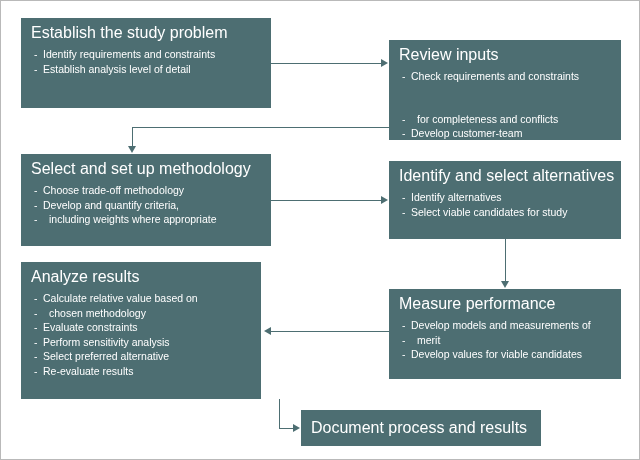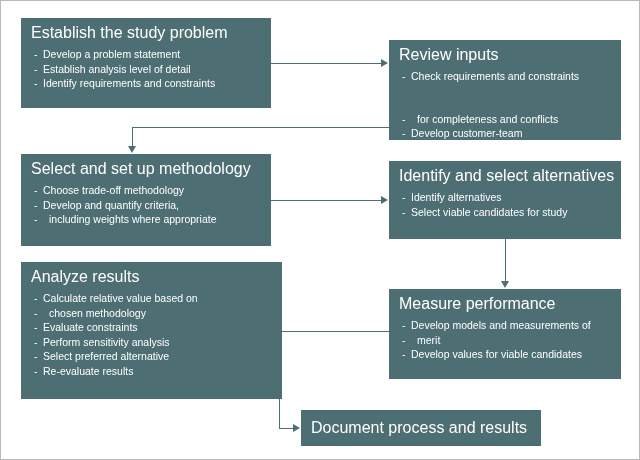--- a/index.html
+++ b/index.html
@@ -88,23 +88,22 @@
   }
 </style>
 </head>
 <body>
 
 <div id="canvas">
 
   <div class="node" style="left:20px; top:17px; width:250px; height:90px;">
     <div class="title">Establish the study problem</div>
     <ul>
-      <li>Develop a problem statement</li>
+      <li>Identify requirements and constraints</li>
       <li>Establish analysis level of detail</li>
-      <li>Identify requirements and constraints</li>
     </ul>
   </div>
 
   <div class="node" style="left:388px; top:39px; width:232px; height:100px;">
     <div class="title">Review inputs</div>
     <ul>
       <li>Check requirements and constraints</li>
       <li style="padding-left:18px;margin-top:29px;">
         <span>for completeness and conflicts</span>
       </li>
@@ -127,21 +126,21 @@
   </div>
 
   <div class="node" style="left:388px; top:160px; width:232px; height:78px;">
     <div class="title">Identify and select alternatives</div>
     <ul>
       <li>Identify alternatives</li>
       <li>Select viable candidates for study</li>
     </ul>
   </div>
 
-  <div class="node" style="left:20px; top:261px; width:261px; height:137px;">
+  <div class="node" style="left:20px; top:261px; width:240px; height:137px;">
     <div class="title">Analyze results</div>
     <ul>
       <li>Calculate relative value based on</li>
       <li style="padding-left:18px;">
         <span>chosen methodology</span>
       </li>
       <li>Evaluate constraints</li>
       <li>Perform sensitivity analysis</li>
       <li>Select preferred alternative</li>
       <li>Re-evaluate results</li>

